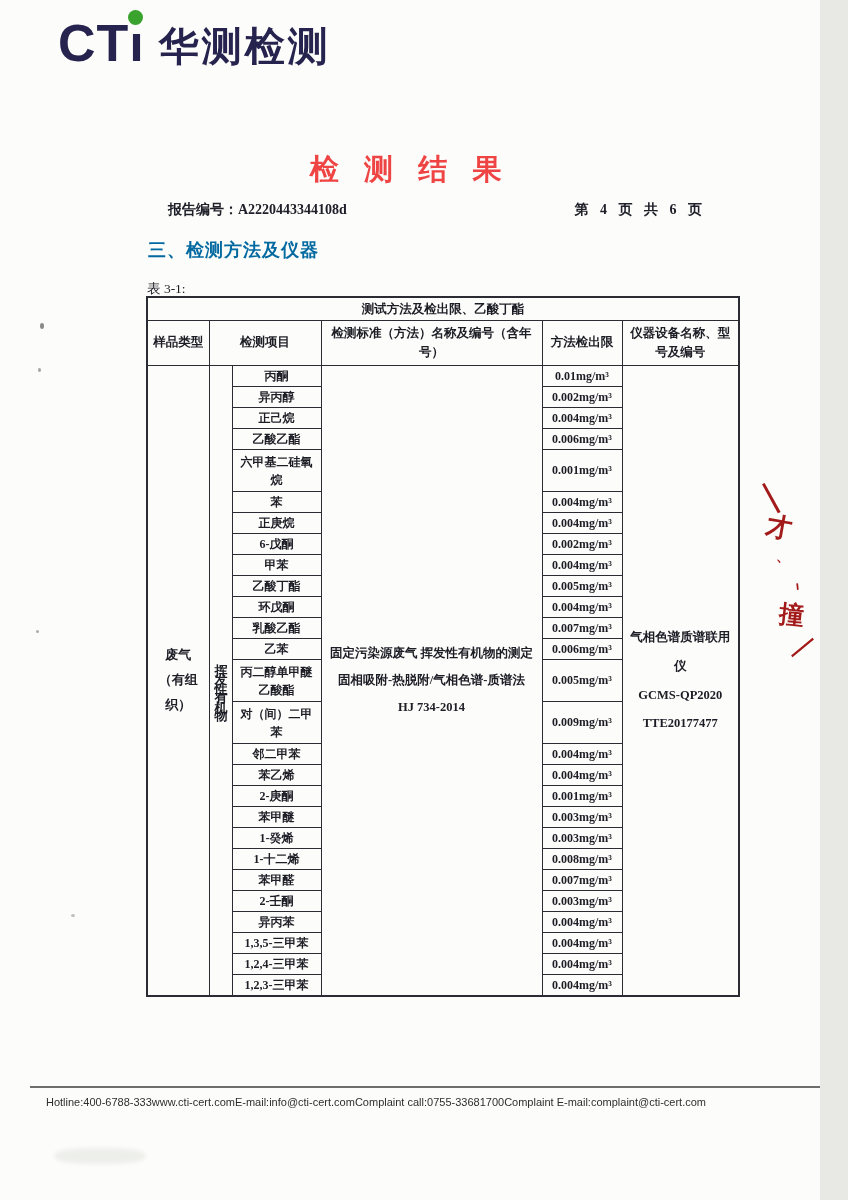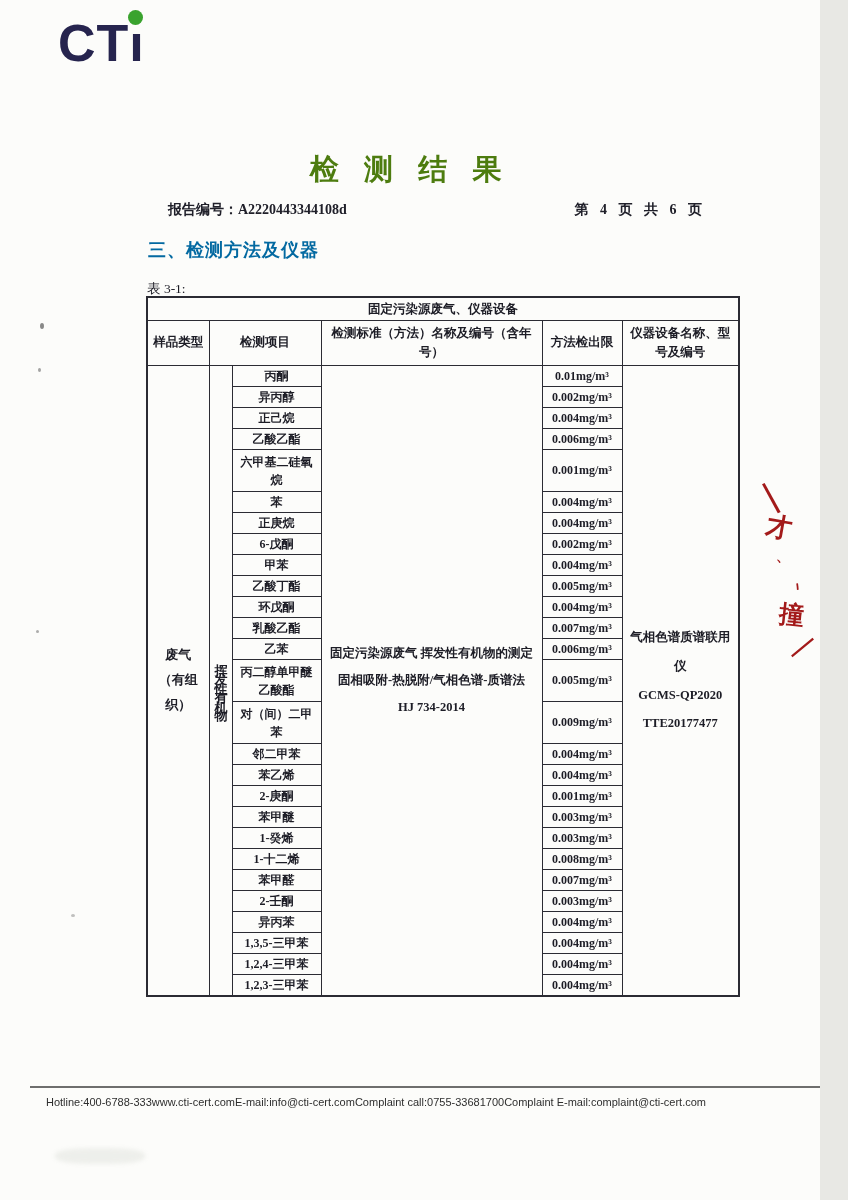--- a/index.html
+++ b/index.html
@@ -25,21 +25,21 @@
     background:#3aa32e;
   }
   .logo-cn{
     font-weight:bold;font-size:40px;line-height:50px;
     color:#26244e;margin-left:14px;letter-spacing:3px;
   }
   
   .doc-title{
     position:absolute;top:150px;left:0;width:100%;
     text-align:center;font-size:29px;font-weight:bold;
-    letter-spacing:9px;color:#4d7c0f;
+    letter-spacing:9px;color:#ef4444;
   }
   .meta-row{
     position:absolute;top:201px;left:150px;right:114px;
     display:flex;justify-content:space-between;
     font-size:14px;font-weight:bold;color:#20202a;margin-left:18px;
   }
   .page-info{letter-spacing:4px;}
   .section-heading{
     position:absolute;top:238px;left:148px;
     font-size:18px;font-weight:bold;color:#0369a1;letter-spacing:1px;
@@ -94,20 +94,21 @@
 </head>
 <body>
 
 <div class="page">
 
   <div class="logo">
     <div class="logo-cti">
       <span>CTı</span>
       <span class="logo-dot"></span>
     </div>
+    <div class="logo-cn">华测检测</div>
   </div>
 
   <div class="doc-title">检 测 结 果</div>
 
   <div class="meta-row">
     <div>
       <span>报告编号：</span><span>A2220443344108d</span>
     </div>
     <div class="page-info">第 4 页 共 6 页</div>
   </div>
@@ -119,21 +120,21 @@
     <colgroup>
       <col style="width:62px">
         <col style="width:23px">
         <col style="width:89px">
       <col style="width:221px">
         <col style="width:80px">
         <col style="width:117px">
     </colgroup>
     <tbody id="report-tbody">
         <tr>
-          <td class="span-head" colspan="6">固定污染源废气、仪器设备</td>
+          <td class="span-head" colspan="6">测试方法及检出限、乙酸丁酯</td>
         </tr>
         <tr class="hdr">
           <td class="">样品类型</td>
           <td class="" colspan="2">检测项目</td>
           <td class="">检测标准（方法）名称及编号（含年号）</td>
           <td class="">方法检出限</td>
           <td class="">仪器设备名称、型号及编号</td>
         </tr>
         <tr class="r">
           <td class="sample" rowspan="27">

